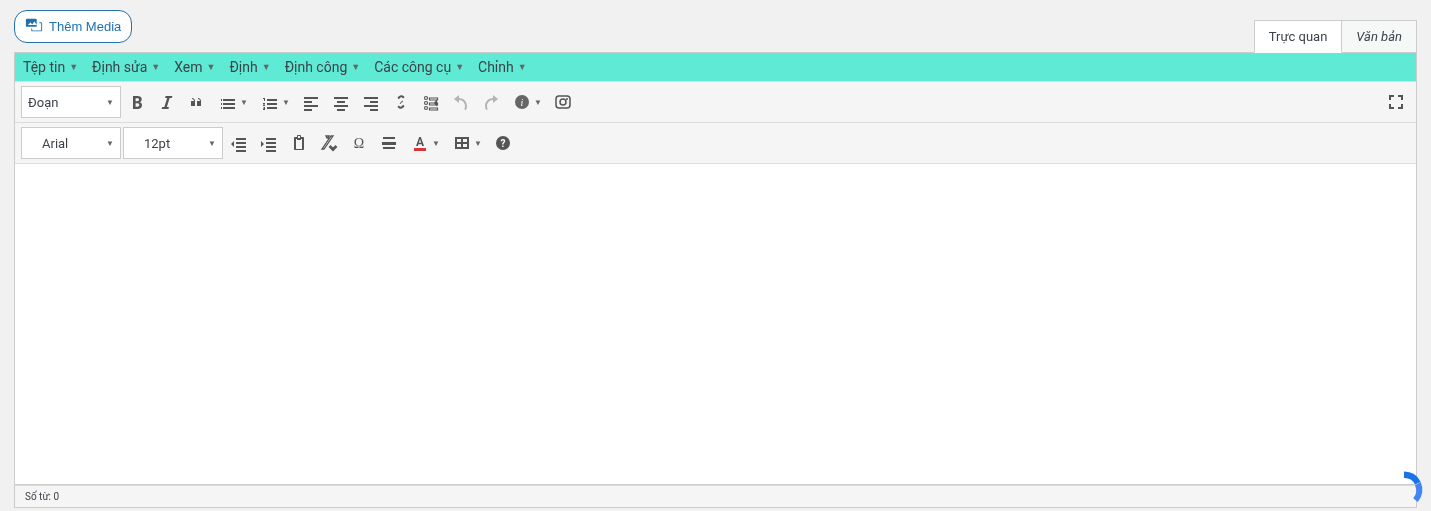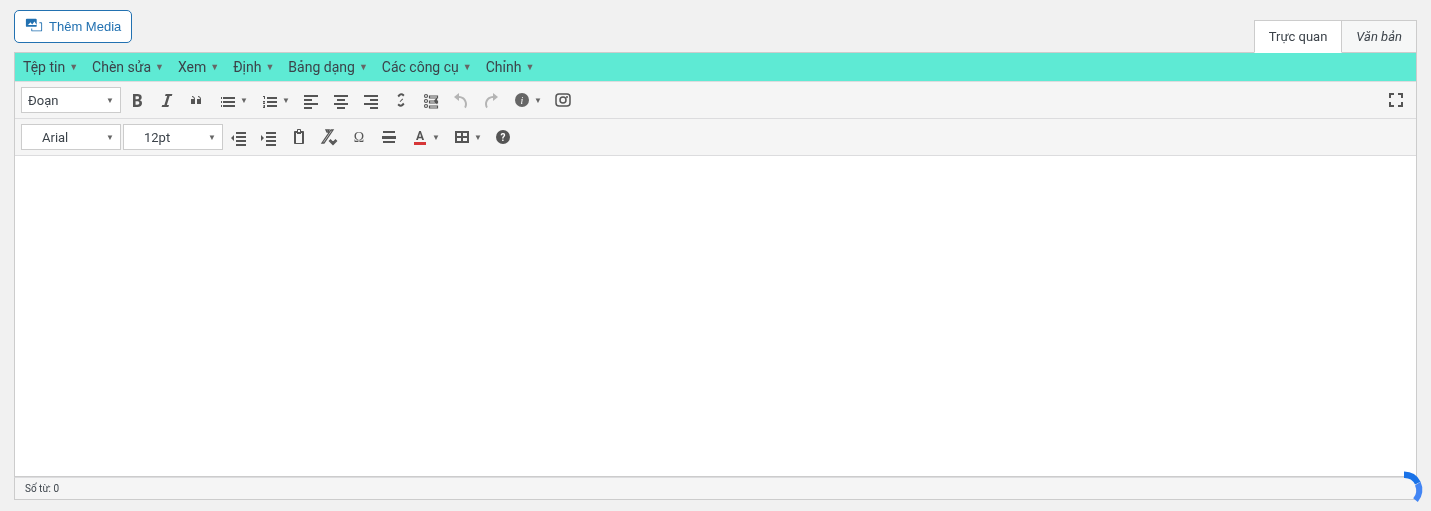--- a/index.html
+++ b/index.html
@@ -1,34 +1,34 @@
 <!DOCTYPE html>
 <html><head>
 <meta charset="utf-8">
 <style>
 * { box-sizing: border-box; margin: 0; padding: 0; }
 body { font-family: -apple-system, BlinkMacSystemFont, "Segoe UI", Roboto, sans-serif; font-size: 13px; background: #f1f1f1; color: #3c434a; width: 1431px; height: 511px; position: relative; }
 
 .top-bar { display: flex; justify-content: space-between; align-items: flex-start; padding: 10px 14px 0 14px; background: #f1f1f1; height: 52px; }
-.media-btn { display: inline-flex; align-items: center; gap: 6px; border: 1px solid #2271b1; background: #fff; color: #2271b1; padding: 5px 10px; border-radius: 5px; font-size: 13px; cursor: pointer; }
+.media-btn { display: inline-flex; align-items: center; gap: 6px; border: 1px solid #2271b1; background: #fff; color: #2271b1; padding: 5px 10px; border-radius: 13px; font-size: 13px; cursor: pointer; }
 .media-btn svg { width: 18px; height: 18px; }
 
 .tabs { display: flex; align-self: flex-end; }
 .tab { border: 1px solid #ccc; background: #f6f7f7; padding: 8px 14px; font-size: 13px; cursor: pointer; margin-bottom: -1px; }
 .tab.active { background: #fff; border-bottom-color: #fff; }
 .tab + .tab { border-left: none; font-style: italic; }
 
 .editor-wrap { margin: 0 14px; border: 1px solid #ccc; background: #fff; }
 
 .menubar { display: flex; gap: 14px; padding: 6px 8px; border-bottom: 1px solid #dcdcde; font-size: 14px; background: #5eead4; }
 .menu-item { display: inline-flex; align-items: center; gap: 4px; cursor: pointer; color: #3c434a; }
 .caret { font-size: 9px; color: #666; }
 
 .toolbar { display: flex; align-items: center; padding: 4px 6px; background: #f5f5f5; border-bottom: 1px solid #dcdcde; gap: 2px; flex-wrap: nowrap; }
-.toolbar .dropdown { display: inline-flex; align-items: center; justify-content: space-between; background: #fff; border: 1px solid #ccc; padding: 3px 6px; min-width: 100px; font-size: 13px; cursor: pointer; height: 26px; }
+.toolbar .dropdown { display: inline-flex; align-items: center; justify-content: space-between; background: #fff; border: 1px solid #ccc; padding: 3px 6px; min-width: 100px; font-size: 13px; cursor: pointer; height: 32px; }
 .toolbar .dropdown.small { min-width: 100px; padding-left: 20px; }
 .btn { display: inline-flex; align-items: center; justify-content: center; width: 28px; height: 28px; cursor: pointer; color: #555; }
 .btn svg { width: 20px; height: 20px; }
 .btn.dim svg { opacity: 0.4; }
 .btn.withcaret { width: 40px; gap: 2px; }
 .spacer { flex: 1; }
 .caret-small { font-size: 8px; color: #666; }
 
 .content-area { height: 320px; background: #fff; }
 
@@ -57,33 +57,33 @@
   </div>
 </div>
 
 <div class="editor-wrap">
   <div class="menubar">
     <div class="menu-item">
         <span>Tệp tin</span>
         <span class="caret">▼</span>
       </div>
     <div class="menu-item">
-        <span>Chèn sửa</span>
+        <span>Định sửa</span>
         <span class="caret">▼</span>
       </div>
     <div class="menu-item">
         <span>Xem</span>
         <span class="caret">▼</span>
       </div>
     <div class="menu-item">
         <span>Định</span>
         <span class="caret">▼</span>
       </div>
     <div class="menu-item">
-        <span>Bảng dạng</span>
+        <span>Định công</span>
         <span class="caret">▼</span>
       </div>
     <div class="menu-item">
         <span>Các công cụ</span>
         <span class="caret">▼</span>
       </div>
     <div class="menu-item">
         <span>Chỉnh</span>
         <span class="caret">▼</span>
       </div>

